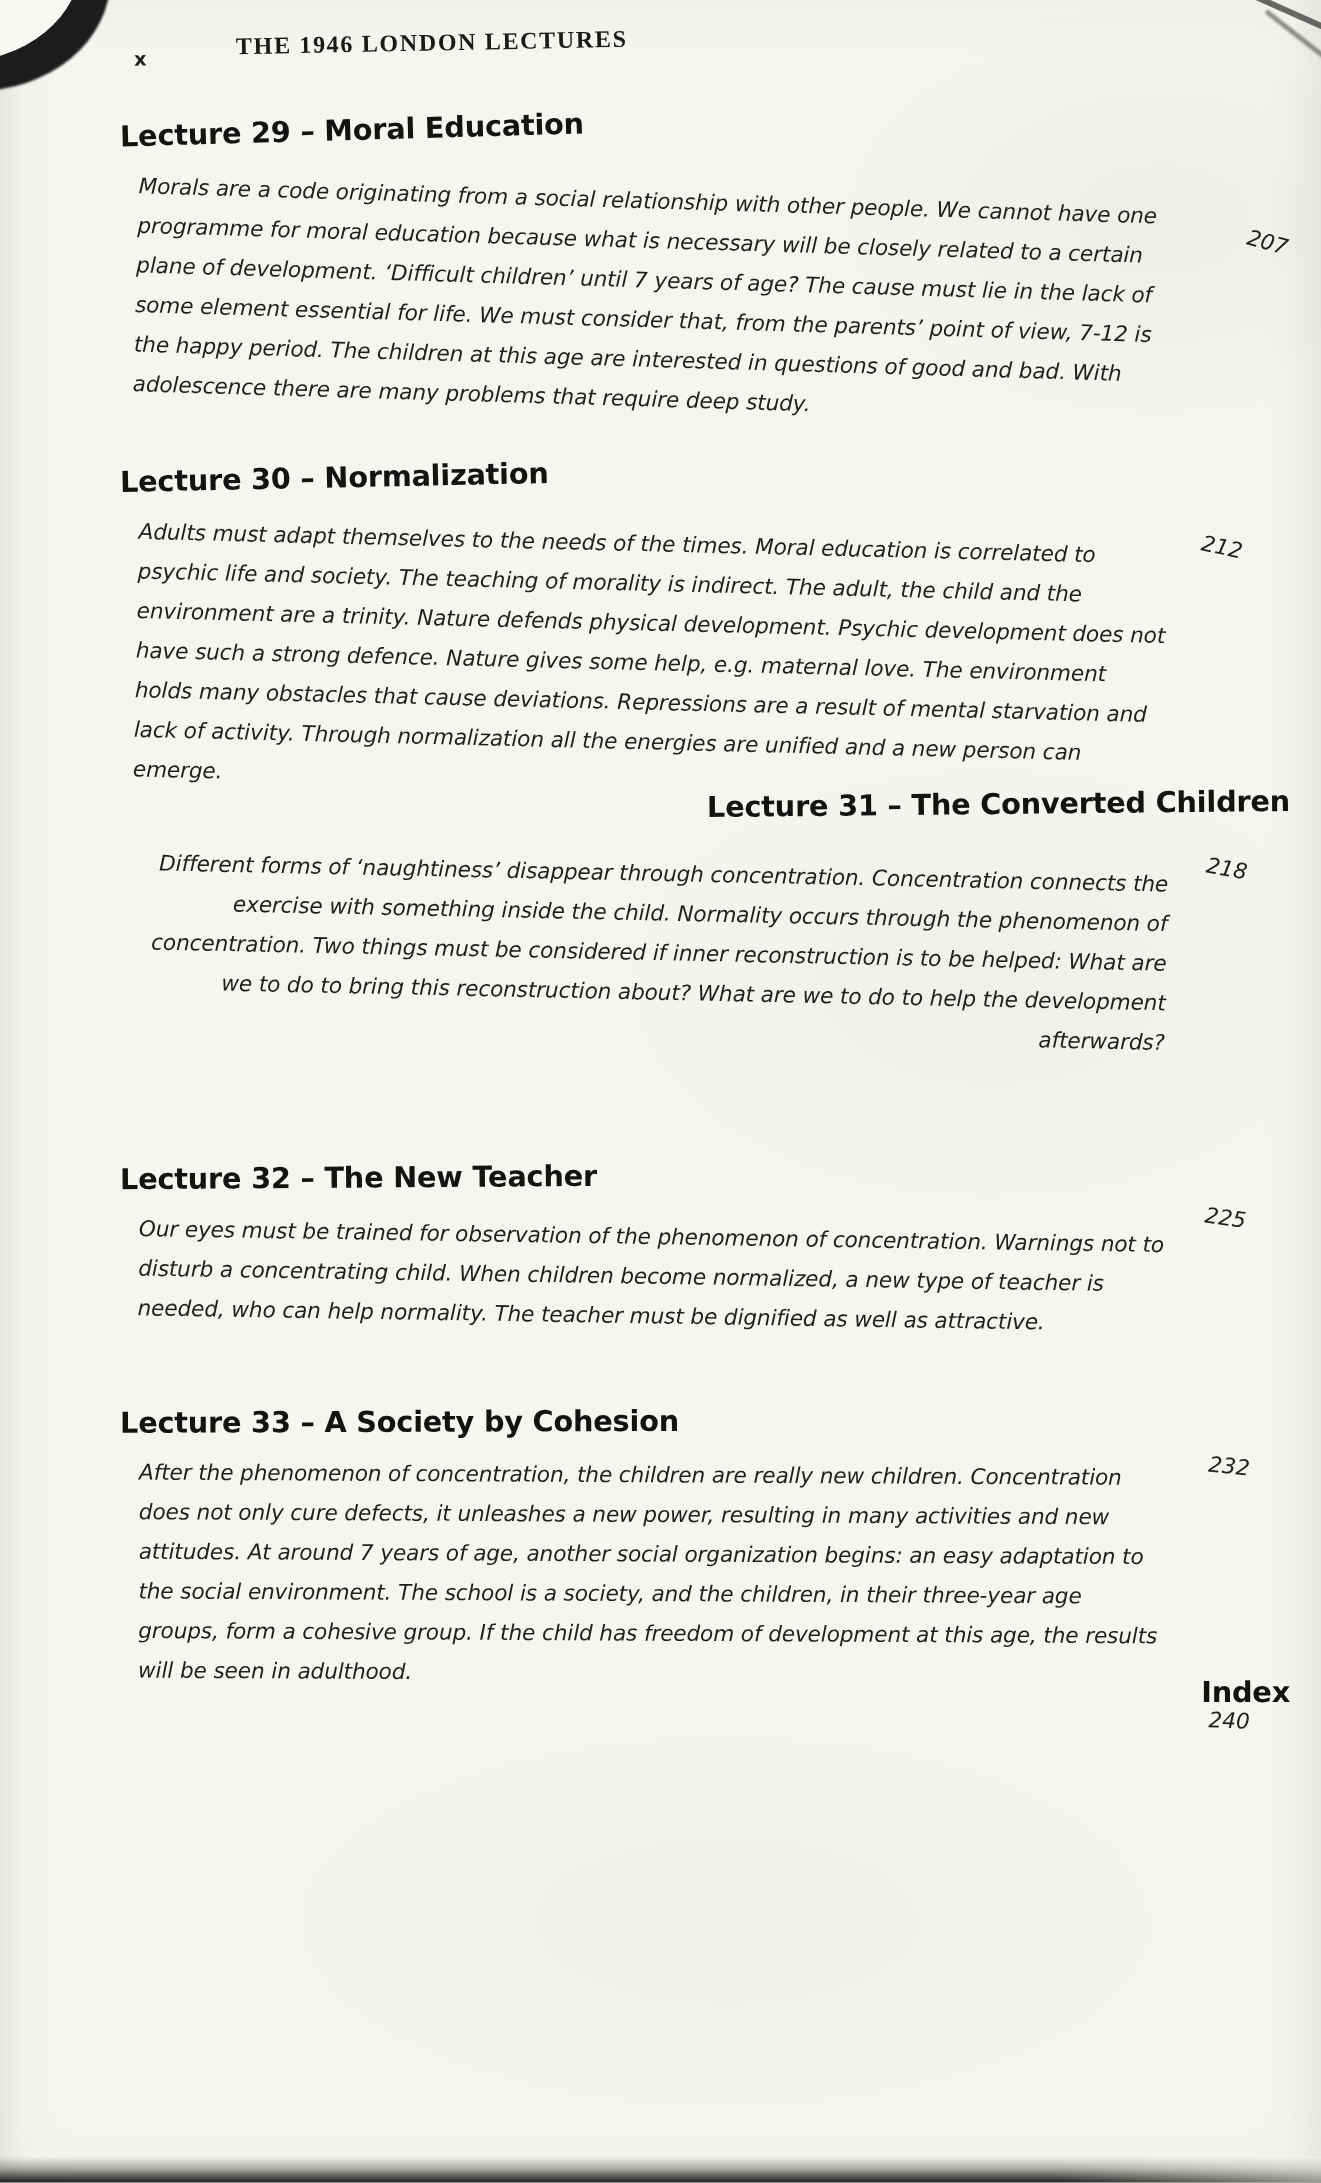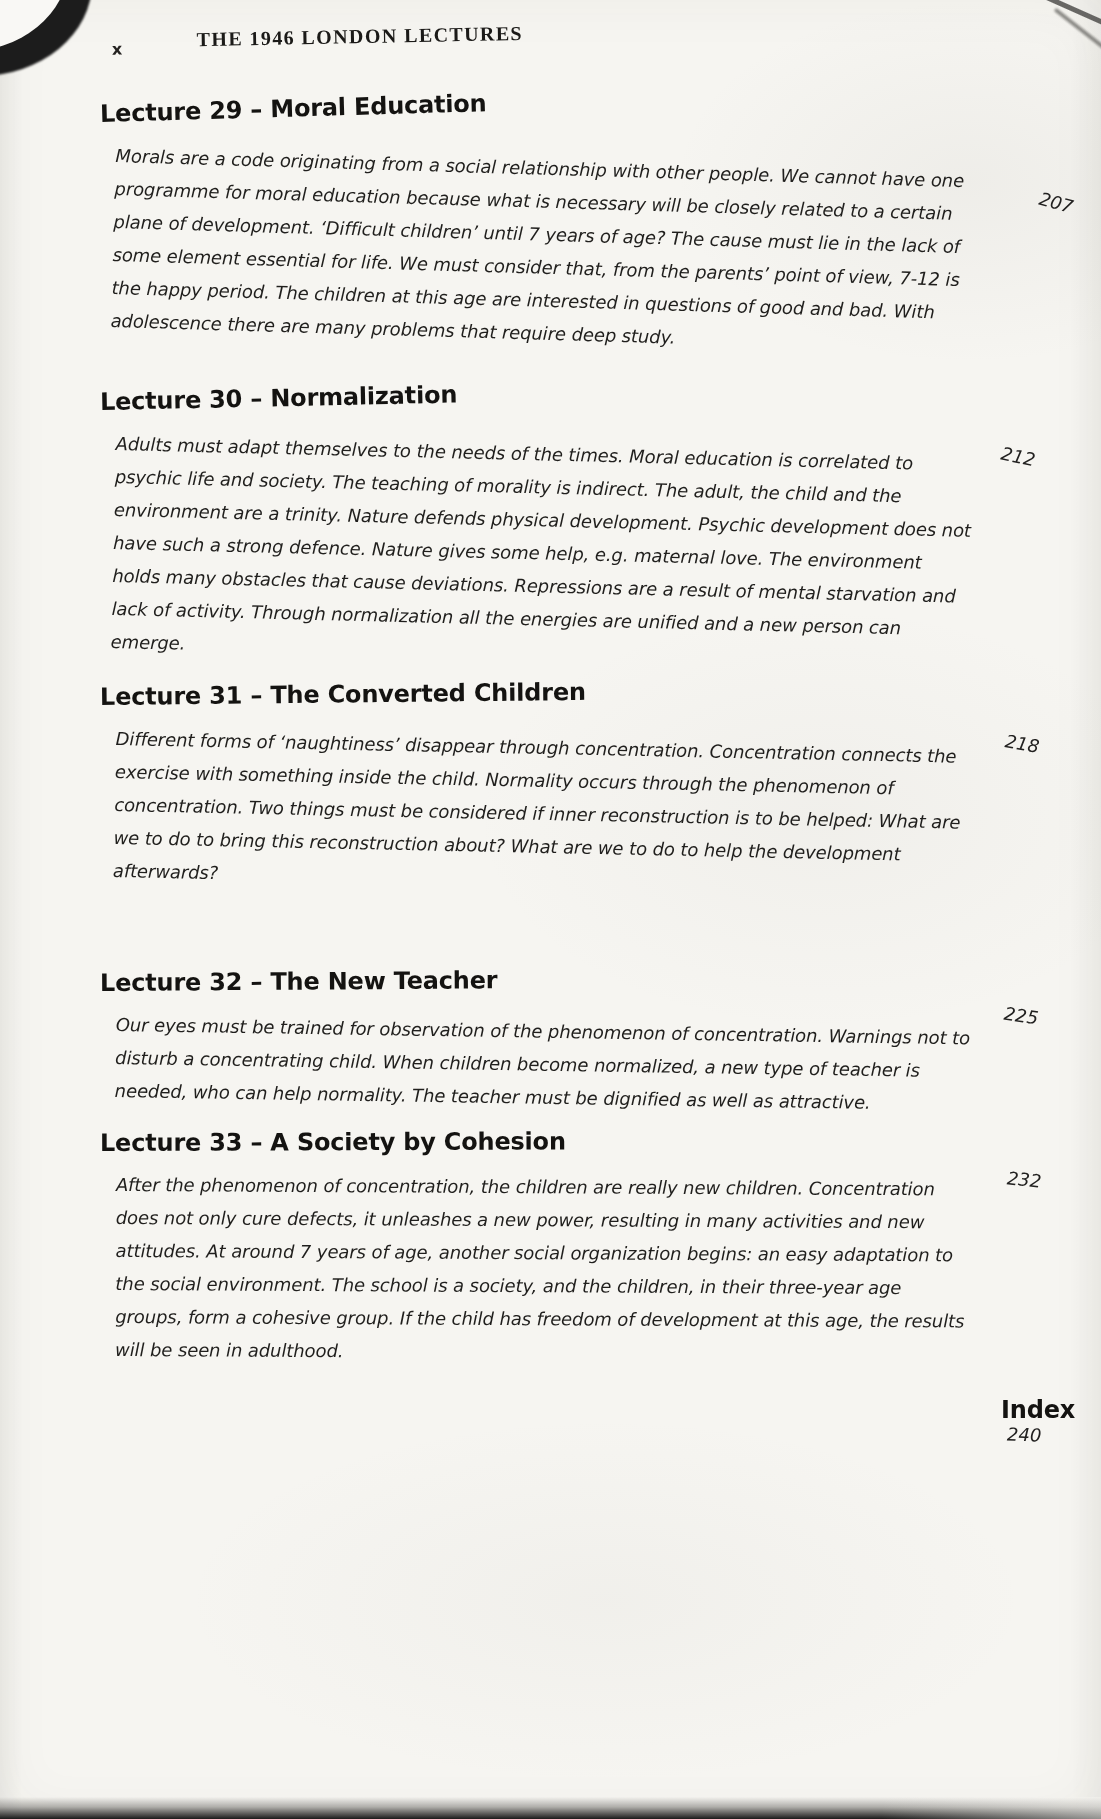--- a/index.html
+++ b/index.html
@@ -86,31 +86,31 @@
   .e29 { top:100px; }
   .e29 h2 { transform:rotate(-1.6deg); }
   .e29 .summary { transform:rotate(1.7deg); }
   .e29 .pageno { top:92px; right:2px; transform:rotate(15deg); }
 
   .e30 { top:388px; }
   .e30 h2 { transform:rotate(-1.2deg); }
   .e30 .summary { transform:rotate(1.4deg); }
   .e30 .pageno { top:58px; right:40px; transform:rotate(12deg); }
 
-  .e31 { top:683px; }
+  .e31 { top:664px;text-align:right; }
   .e31 h2 { transform:rotate(-0.6deg); }
   .e31 .summary { transform:rotate(1.2deg); }
   .e31 .pageno { top:50px; right:36px; transform:rotate(10deg); }
 
   .e32 { top:969px; }
   .e32 h2 { transform:rotate(-0.4deg); }
   .e32 .summary { transform:rotate(0.9deg); }
   .e32 .pageno { top:36px; right:37px; transform:rotate(8deg); }
 
-  .e33 { top:1129px; }
+  .e33 { top:1172px; }
   .e33 h2 { transform:rotate(-0.2deg); }
   .e33 .summary { transform:rotate(0.3deg); }
   .e33 .pageno { top:40px; right:34px; transform:rotate(6deg); }
 
   .eidx { top:1396px; }
   .eidx h2 { transform:rotate(0deg);text-align:right; }
   .eidx .pageno { top:28px; right:34px; transform:rotate(2deg); }
 </style>
 </head>
 <body>

